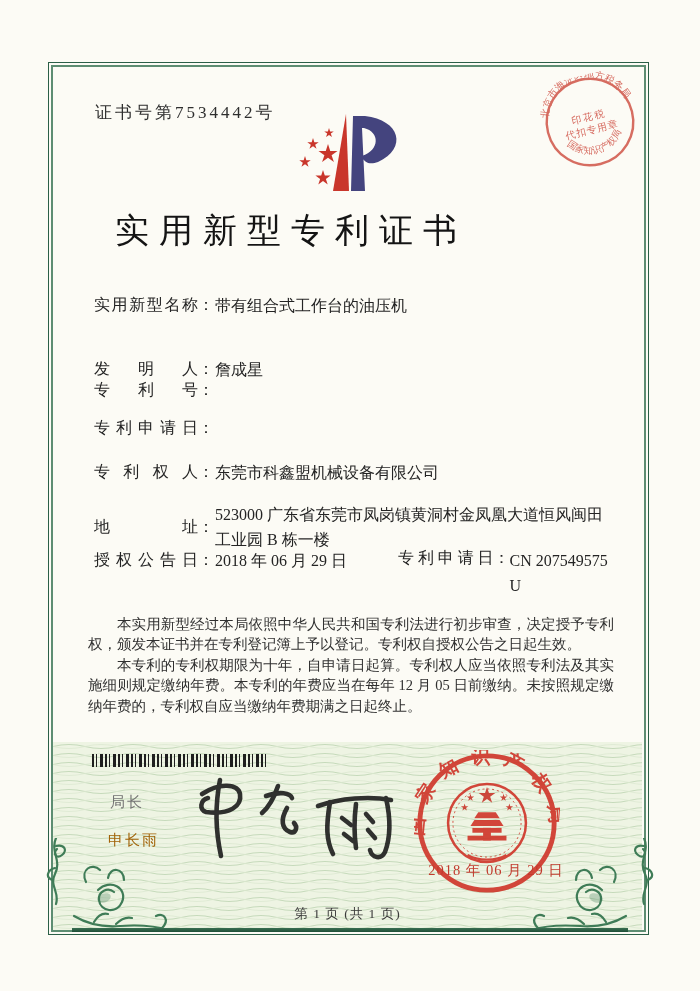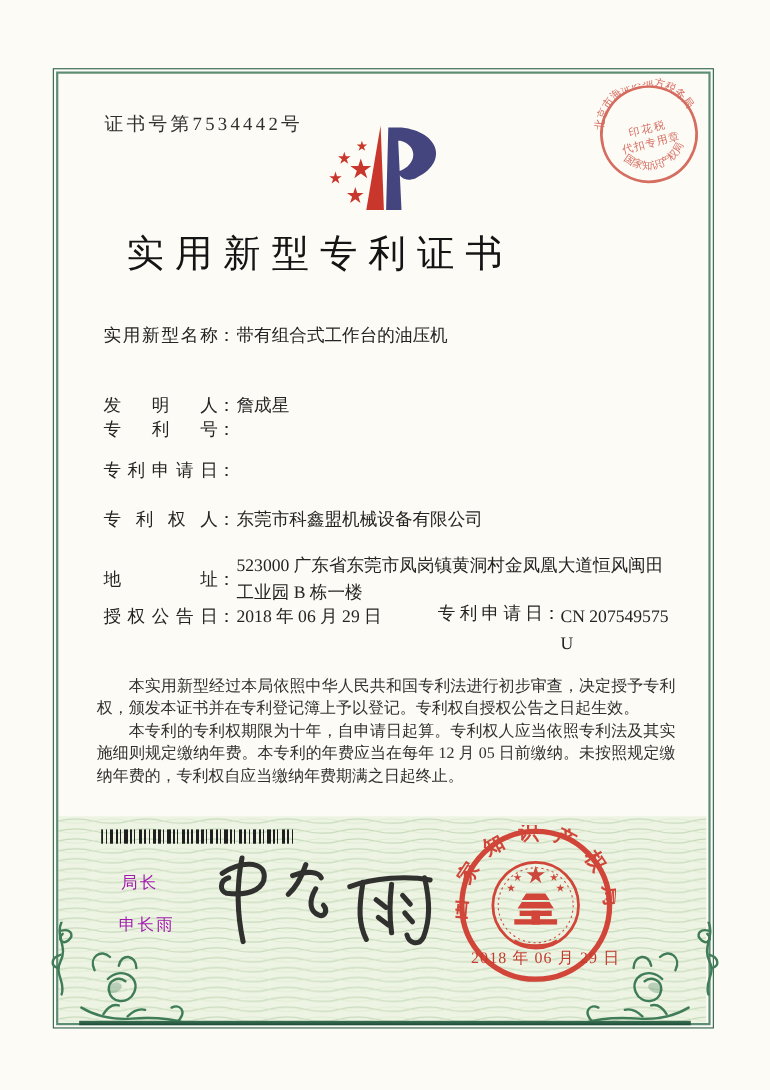--- a/index.html
+++ b/index.html
@@ -19,22 +19,22 @@
   .row{position:absolute;left:94px;display:flex;align-items:center;font-size:16px;color:#242424;}
   .flabel{display:inline-block;width:104px;text-align:justify;text-align-last:justify;}
   .colon{display:inline-block;width:17px;}
   .fvalue{display:inline-block;max-width:400px;line-height:25px;}
   .r1{top:293px}.r2{top:357px}.r3{top:380px}.r4{top:418px}.r5{top:460px}.r6{top:502px}.r7{top:548px}
   .pair2{position:absolute;left:304px;top:0;display:flex;}
   .paras{position:absolute;left:88px;top:586px;width:526px;font-size:14.5px;line-height:20.4px;text-align:justify;color:#303030;margin-top:28px;}
   .paras p{margin:0;text-indent:2em;}
   .barcode{position:absolute;left:92px;top:754px;width:176px;height:13px;
     background:repeating-linear-gradient(90deg,#1f1f1f 0 2px,transparent 2px 4px,#1f1f1f 4px 5px,transparent 5px 8px,#1f1f1f 8px 11px,transparent 11px 13px);}
-  .director-label{position:absolute;left:110px;top:793px;font-family:"Liberation Sans","DejaVu Sans",sans-serif;font-size:15px;color:#a21caf;letter-spacing:2px;}
-  .director-name{position:absolute;left:108px;top:831px;font-family:"Liberation Sans","DejaVu Sans",sans-serif;font-size:15px;color:#a21caf;letter-spacing:2px;}
+  .director-label{position:absolute;left:110px;top:793px;font-family:"Liberation Sans","DejaVu Sans",sans-serif;font-size:15px;color:#737373;letter-spacing:2px;}
+  .director-name{position:absolute;left:108px;top:831px;font-family:"Liberation Sans","DejaVu Sans",sans-serif;font-size:15px;color:#a16207;letter-spacing:2px;}
   .signature{position:absolute;left:190px;top:768px;width:215px;height:95px;}
   .seal{position:absolute;left:414px;top:750px;width:146px;height:146px;opacity:.9;}
   .seal-date{position:absolute;left:418px;top:861px;width:156px;text-align:center;font-size:14.5px;color:#c23b2e;letter-spacing:1px;white-space:nowrap;}
   .footer{position:absolute;left:0;top:905px;width:695px;text-align:center;font-size:13.5px;color:#3b3b3b;letter-spacing:1px;}
   .bottom-rule{position:absolute;left:72px;top:928px;width:556px;height:4px;background:linear-gradient(#3a6f52,#1f4e38);}
   .corner{position:absolute;top:838px;width:125px;height:96px;}
   .corner-l{left:46px;}
   .corner-r{left:529px;transform:scaleX(-1);}
 </style>
 </head>
@@ -215,14 +215,15 @@
         <path d="M28 78 q20 12 46 10 q30 -2 48 4"></path>
         <path d="M116 90 c8 -8 2 -16 -6 -12"></path>
         <path d="M48 84 q6 -10 14 -8"></path>
         <path d="M70 86 q8 -8 16 -6"></path>
       </g>
       <ellipse cx="58" cy="60" rx="7" ry="4.5" fill="#3f7c57" opacity="0.3" transform="rotate(-20 58 60)"></ellipse>
     </svg>
   </div>
   <div class="bottom-rule"></div>
 
+  <div class="footer">第 1 页 (共 1 页)</div>
 
 </div>
 
 </body></html>

